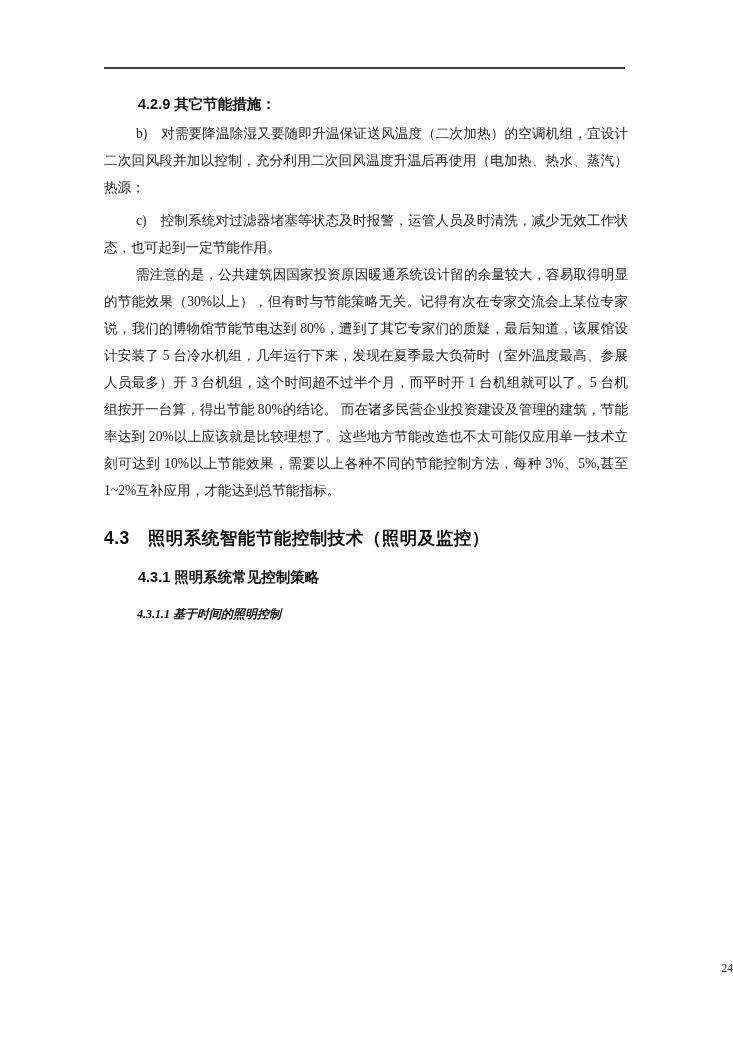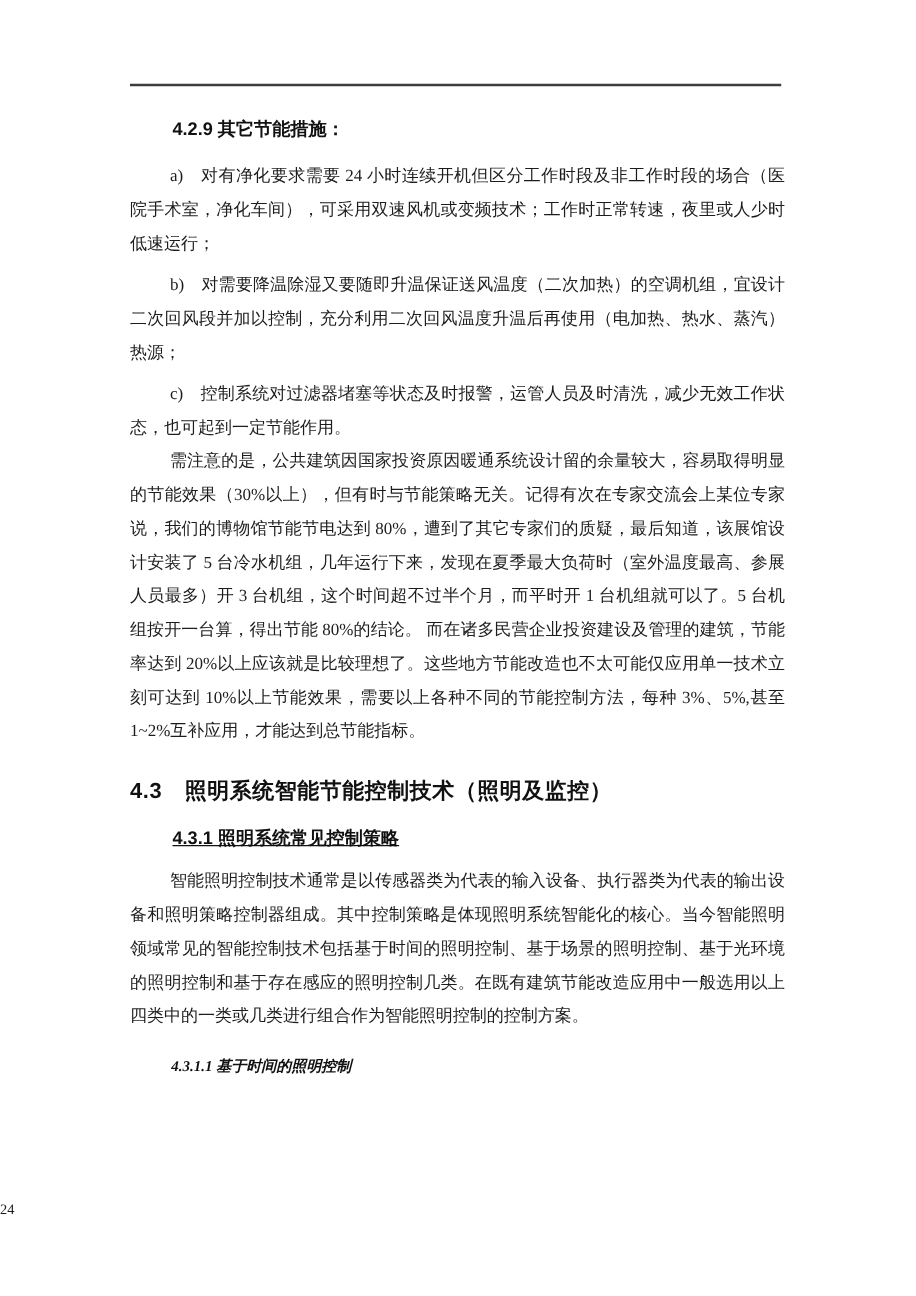--- a/index.html
+++ b/index.html
@@ -37,21 +37,21 @@
   }
   .h-sub {
     font-family: "Liberation Sans", sans-serif;
     font-weight: bold;
     font-size: 14.5px;
     line-height: 19px;
     padding-left: 34px;
     color: #111111;
   }
   .h-429 { margin-top: 26px; }
-  .h-431 { margin-top: 18px; text-decoration: underline; }
+  .h-431 { margin-top: 18px; }
   .h-main {
     font-family: "Liberation Sans", sans-serif;
     font-weight: bold;
     font-size: 17.5px;
     line-height: 24px;
     margin-top: 22px;
     color: #111111;
     letter-spacing: 0.5px;
   }
   .h-sub4 {
@@ -71,50 +71,48 @@
   }
   .p-first { margin-top: 13px; }
   .p-item  { margin-top: 6px; }
   .p-flow  { margin-top: 0; }
   .p-sect  { margin-top: 10px; }
   .page-number {
     position: absolute;
     left: 0;
     top: 962px;
     width: 733px;
-    text-align: left;
+    text-align: right;
     font-size: 11.5px;
     color: #1c1c1c;
   }
 </style>
 </head>
 <body>
 
 <div class="page">
 
   <div class="header-rule"></div>
 
   <div class="content">
 
     <div class="h-sub h-429">4.2.9 其它节能措施：</div>
 
-    <div class="para p-first">a)　对有净化要求需要 24 小时连续开机但区分工作时段及非工作时段的场合（医院手术室，净化车间），可采用双速风机或变频技术；工作时正常转速，夜里或人少时低速运行；</div>
 
     <div class="para p-item">b)　对需要降温除湿又要随即升温保证送风温度（二次加热）的空调机组，宜设计二次回风段并加以控制，充分利用二次回风温度升温后再使用（电加热、热水、蒸汽）热源；</div>
 
     <div class="para p-item">c)　控制系统对过滤器堵塞等状态及时报警，运管人员及时清洗，减少无效工作状态，也可起到一定节能作用。</div>
 
     <div class="para p-flow">需注意的是，公共建筑因国家投资原因暖通系统设计留的余量较大，容易取得明显的节能效果（30%以上），但有时与节能策略无关。记得有次在专家交流会上某位专家说，我们的博物馆节能节电达到 80%，遭到了其它专家们的质疑，最后知道，该展馆设计安装了 5 台冷水机组，几年运行下来，发现在夏季最大负荷时（室外温度最高、参展人员最多）开 3 台机组，这个时间超不过半个月，而平时开 1 台机组就可以了。5 台机组按开一台算，得出节能 80%的结论。 而在诸多民营企业投资建设及管理的建筑，节能率达到 20%以上应该就是比较理想了。这些地方节能改造也不太可能仅应用单一技术立刻可达到 10%以上节能效果，需要以上各种不同的节能控制方法，每种 3%、5%,甚至 1~2%互补应用，才能达到总节能指标。</div>
 
     <div class="h-main">4.3　照明系统智能节能控制技术（照明及监控）</div>
 
 
     <div class="h-sub h-431">4.3.1 照明系统常见控制策略</div>
 
-    <div class="para p-sect">智能照明控制技术通常是以传感器类为代表的输入设备、执行器类为代表的输出设备和照明策略控制器组成。其中控制策略是体现照明系统智能化的核心。当今智能照明领域常见的智能控制技术包括基于时间的照明控制、基于场景的照明控制、基于光环境的照明控制和基于存在感应的照明控制几类。在既有建筑节能改造应用中一般选用以上四类中的一类或几类进行组合作为智能照明控制的控制方案。</div>
 
     <div class="h-sub4">4.3.1.1 基于时间的照明控制</div>
 
   </div>
 
   <div class="page-number">24</div>
 
 </div>
 
 </body></html>

